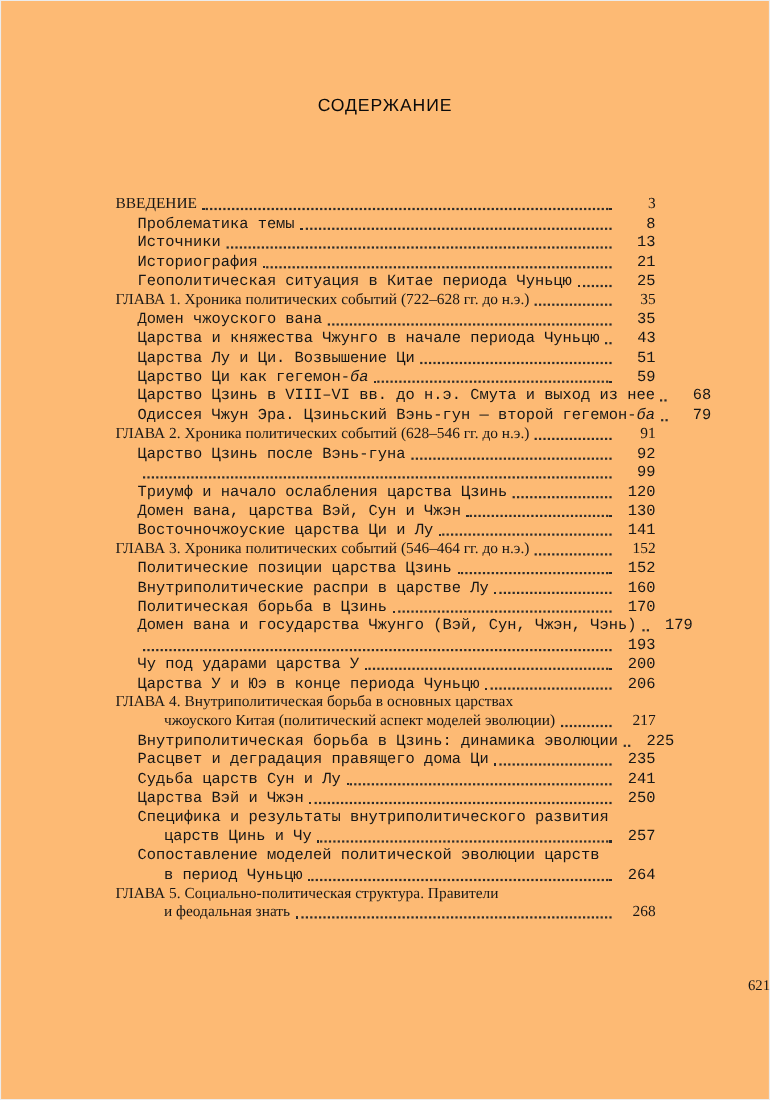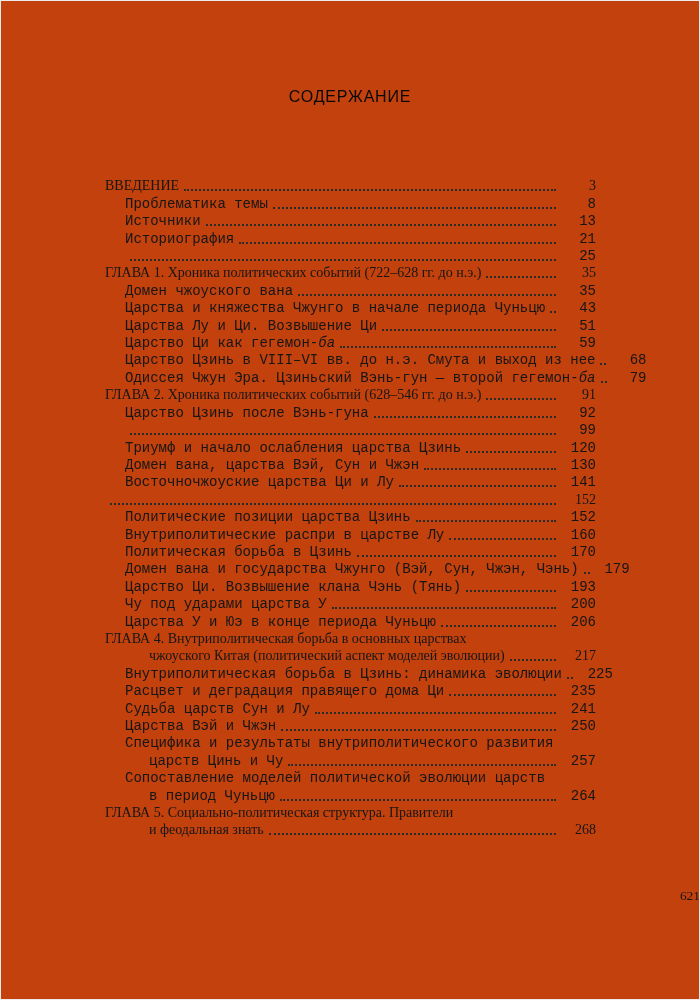--- a/index.html
+++ b/index.html
@@ -6,21 +6,21 @@
   body {
     width: 700px; height: 1000px;
     background: #ffffff;
     font-family: "Liberation Serif", serif;
     color: #161616;
     position: relative;
     overflow: hidden;
   }
   .page {
     position: absolute; inset: 0;
-    background: #c2410c;
+    background: #fdba74;
     box-shadow: inset 0 0 0 1px #ececec;
     padding-left: 20px;
   }
   .title {
     position: absolute; top: 88px; left: 0; width: 700px;
     margin: 0; text-align: center;
     font-family: "Liberation Sans", sans-serif;
     font-size: 16px; font-weight: normal;
     letter-spacing: 0.8px; color: #0a0a0a;
   }
@@ -71,20 +71,21 @@
     <span class="text"><span>Источники</span></span>
     <span class="dots"></span>
     <span class="pagenum">13</span>
   </div>
       <div class="row level-2">
     <span class="text"><span>Историография</span></span>
     <span class="dots"></span>
     <span class="pagenum">21</span>
   </div>
       <div class="row level-2">
+    <span class="text"><span>Геополитическая ситуация в Китае периода Чуньцю</span></span>
     <span class="dots"></span>
     <span class="pagenum">25</span>
   </div>
       <div class="row level-1">
     <span class="text"><span>ГЛАВА 1. Хроника политических событий (722–628 гг. до н.э.)</span></span>
     <span class="dots"></span>
     <span class="pagenum">35</span>
   </div>
       <div class="row level-2">
     <span class="text"><span>Домен чжоуского вана</span></span>
@@ -139,20 +140,21 @@
     <span class="text"><span>Домен вана, царства Вэй, Сун и Чжэн</span></span>
     <span class="dots"></span>
     <span class="pagenum">130</span>
   </div>
       <div class="row level-2">
     <span class="text"><span>Восточночжоуские царства Ци и Лу</span></span>
     <span class="dots"></span>
     <span class="pagenum">141</span>
   </div>
       <div class="row level-1">
+    <span class="text"><span>ГЛАВА 3. Хроника политических событий (546–464 гг. до н.э.)</span></span>
     <span class="dots"></span>
     <span class="pagenum">152</span>
   </div>
       <div class="row level-2">
     <span class="text"><span>Политические позиции царства Цзинь</span></span>
     <span class="dots"></span>
     <span class="pagenum">152</span>
   </div>
       <div class="row level-2">
     <span class="text"><span>Внутриполитические распри в царстве Лу</span></span>
@@ -163,21 +165,20 @@
     <span class="text"><span>Политическая борьба в Цзинь</span></span>
     <span class="dots"></span>
     <span class="pagenum">170</span>
   </div>
       <div class="row level-2">
     <span class="text"><span>Домен вана и государства Чжунго (Вэй, Сун, Чжэн, Чэнь)</span></span>
     <span class="dots"></span>
     <span class="pagenum">179</span>
   </div>
       <div class="row level-2">
-    <span class="text"><span>Царство Ци. Возвышение клана Чэнь (Тянь)</span></span>
     <span class="dots"></span>
     <span class="pagenum">193</span>
   </div>
       <div class="row level-2">
     <span class="text"><span>Чу под ударами царства У</span></span>
     <span class="dots"></span>
     <span class="pagenum">200</span>
   </div>
       <div class="row level-2">
     <span class="text"><span>Царства У и Юэ в конце периода Чуньцю</span></span>

